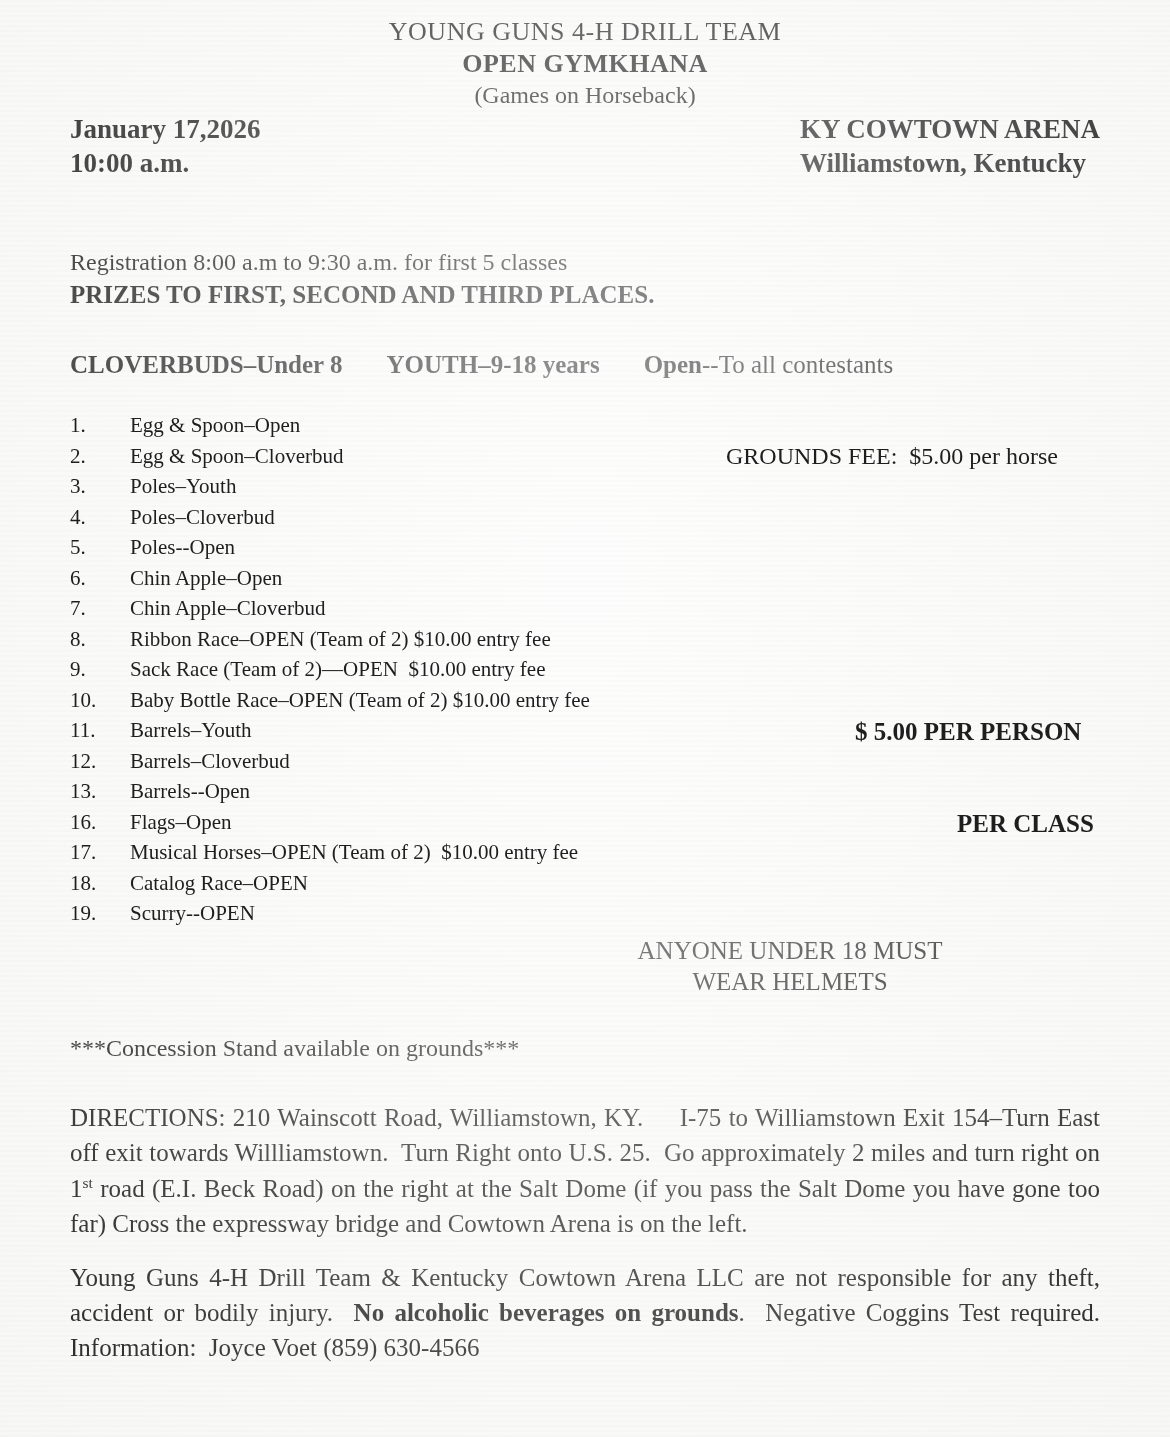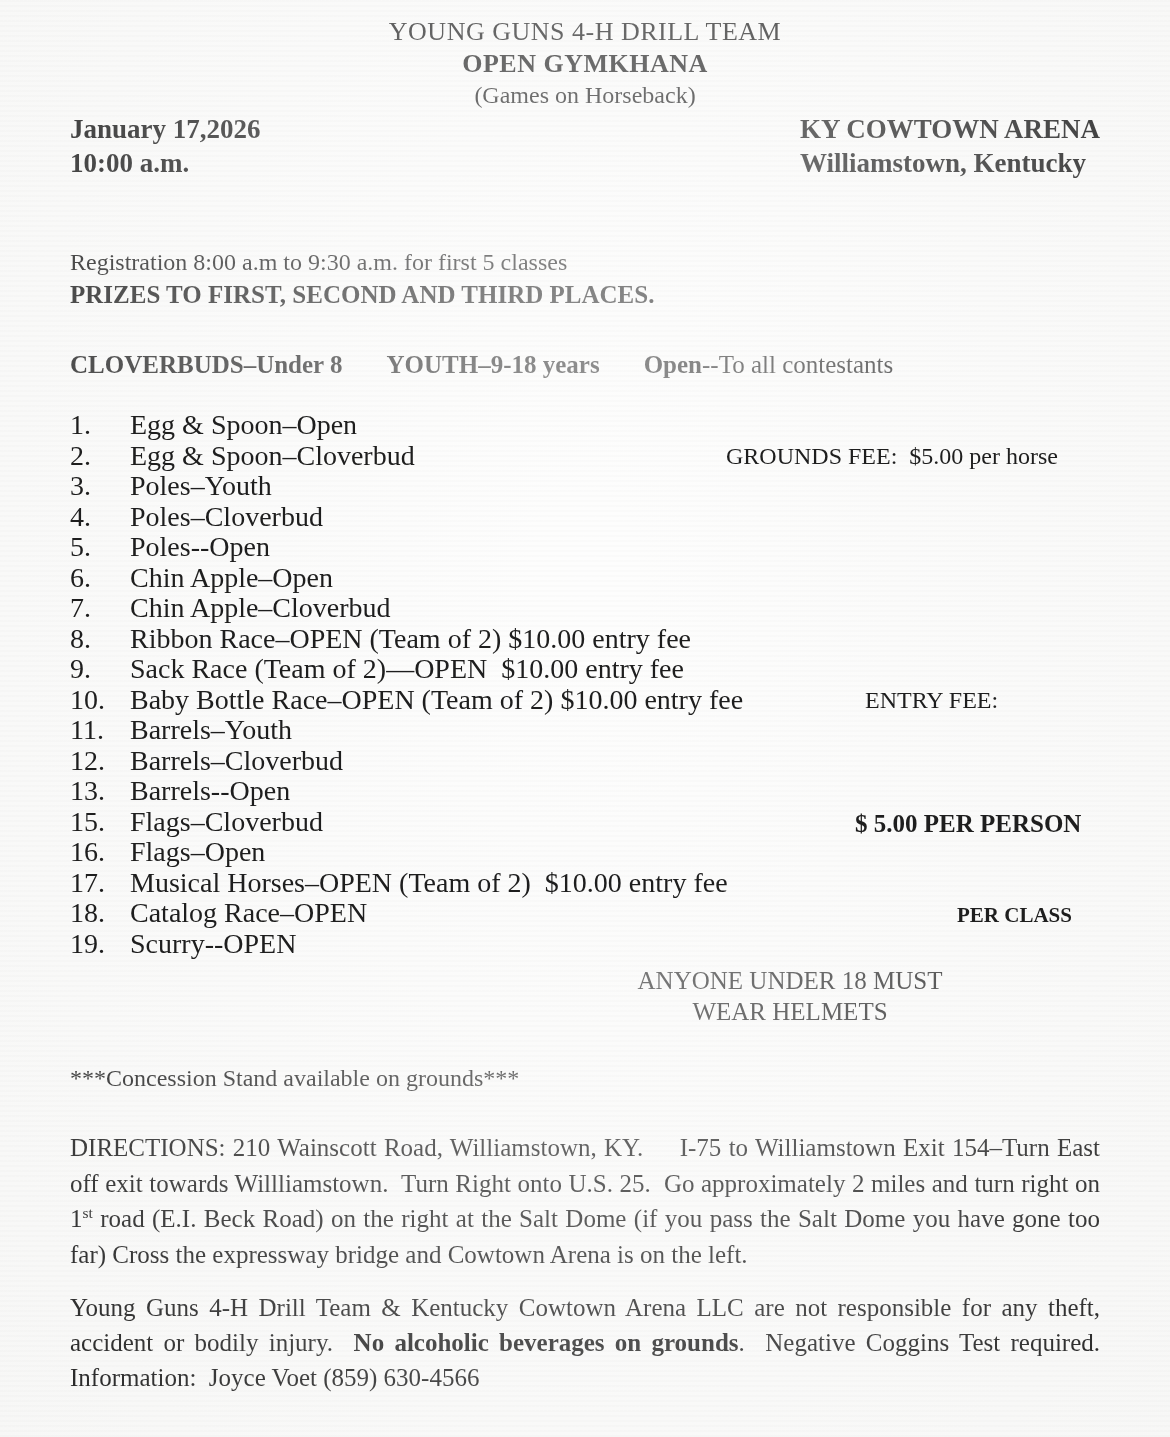--- a/index.html
+++ b/index.html
@@ -41,34 +41,34 @@
 
   .reg-block { margin-top: 66px; }
   .reg-line   { font-size: 24px; line-height: 32px; white-space: pre-wrap; }
   .prizes-line{ font-size: 25px; line-height: 33px; font-weight: bold; }
 
   .divisions { margin-top: 38px; font-size: 25px; line-height: 31px; }
   .divisions .div-label { font-weight: bold; }
   .div-gap { display: inline-block; width: 44px; }
 
   .classes-wrap { position: relative; margin-top: 30px; }
-  .class-row { line-height: 30.5px; font-size: 28px; white-space: pre; }
+  .class-row { line-height: 30.5px; font-size: 21px; white-space: pre; }
   .class-num { display: inline-block; width: 60px; }
 
   .grounds-fee {
     position: absolute; top: 31px; left: 656px;
     font-size: 24px; line-height: 30.5px; white-space: pre;
   }
   .entry-fee {
     position: absolute; top: 214px; left: 785px;
     font-size: 24px; line-height: 30.5px; white-space: pre;
   }
   .entry-fee .ef-label  { margin-left: 10px; }
   .entry-fee .ef-amount { font-weight: bold; font-size: 25px; margin-top: 32px; }
-  .entry-fee .ef-unit   { font-weight: bold; font-size: 21px; margin-left: 102px; }
+  .entry-fee .ef-unit   { font-weight: bold; font-size: 25px; margin-left: 102px; }
 
   .helmet-block {
     margin-top: 6px; margin-left: 410px; width: 620px;
     text-align: center; font-size: 25px; line-height: 31px;
   }
 
   .concession { margin-top: 36px; font-size: 24px; line-height: 31px; }
 
   .para {
     margin-top: 36px;
@@ -120,31 +120,29 @@
         <div class="class-row"><span class="class-num">4.</span><span class="class-name">Poles–Cloverbud</span></div>
         <div class="class-row"><span class="class-num">5.</span><span class="class-name">Poles--Open</span></div>
         <div class="class-row"><span class="class-num">6.</span><span class="class-name">Chin Apple–Open</span></div>
         <div class="class-row"><span class="class-num">7.</span><span class="class-name">Chin Apple–Cloverbud</span></div>
         <div class="class-row"><span class="class-num">8.</span><span class="class-name">Ribbon Race–OPEN (Team of 2) $10.00 entry fee</span></div>
         <div class="class-row"><span class="class-num">9.</span><span class="class-name">Sack Race (Team of 2)—OPEN  $10.00 entry fee</span></div>
         <div class="class-row"><span class="class-num">10.</span><span class="class-name">Baby Bottle Race–OPEN (Team of 2) $10.00 entry fee</span></div>
         <div class="class-row"><span class="class-num">11.</span><span class="class-name">Barrels–Youth</span></div>
         <div class="class-row"><span class="class-num">12.</span><span class="class-name">Barrels–Cloverbud</span></div>
         <div class="class-row"><span class="class-num">13.</span><span class="class-name">Barrels--Open</span></div>
-        <div class="class-row"><span class="class-num">15.</span><span class="class-name">Flags–Cloverbud</span></div>
         <div class="class-row"><span class="class-num">16.</span><span class="class-name">Flags–Open</span></div>
         <div class="class-row"><span class="class-num">17.</span><span class="class-name">Musical Horses–OPEN (Team of 2)  $10.00 entry fee</span></div>
         <div class="class-row"><span class="class-num">18.</span><span class="class-name">Catalog Race–OPEN</span></div>
         <div class="class-row"><span class="class-num">19.</span><span class="class-name">Scurry--OPEN</span></div>
       </div>
 
     <div class="grounds-fee">GROUNDS FEE:  $5.00 per horse</div>
 
     <div class="entry-fee">
-      <div class="ef-label">ENTRY FEE:</div>
       <div class="ef-amount">$ 5.00 PER PERSON</div>
       <div class="ef-unit">PER CLASS</div>
     </div>
   </div>
 
   <div class="helmet-block">
     <div>ANYONE UNDER 18 MUST</div>
     <div>WEAR HELMETS</div>
   </div>
 

